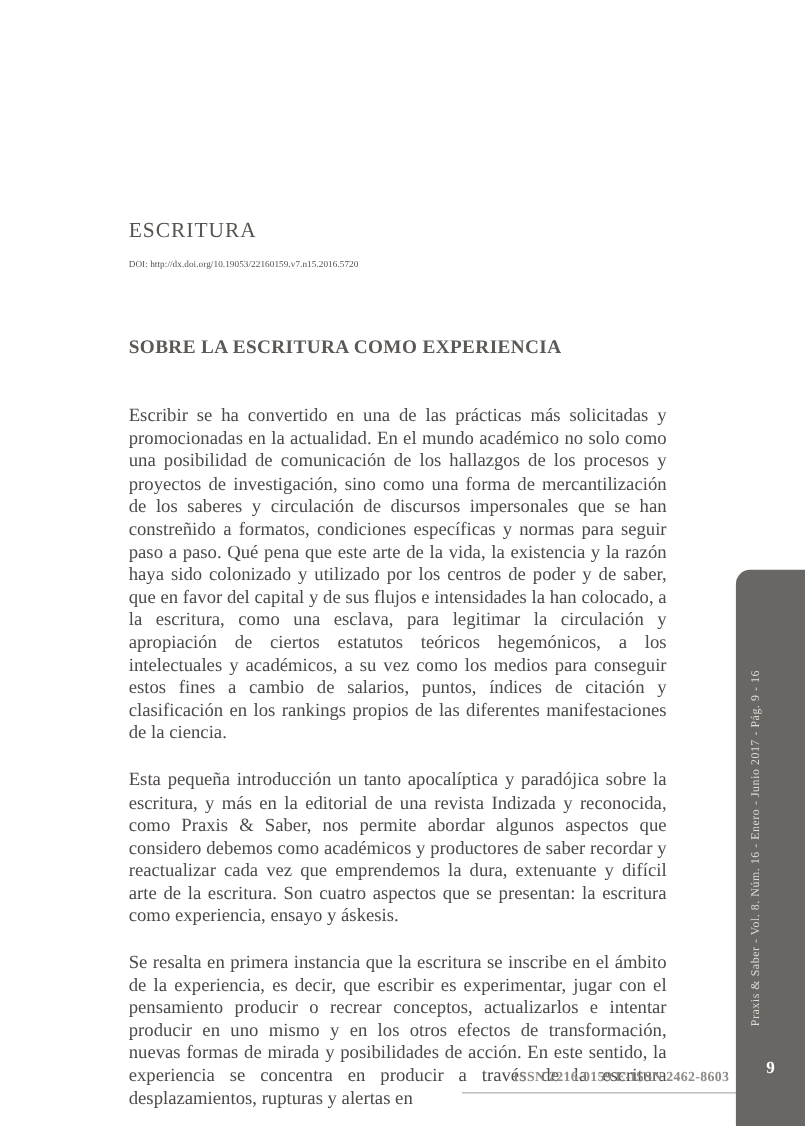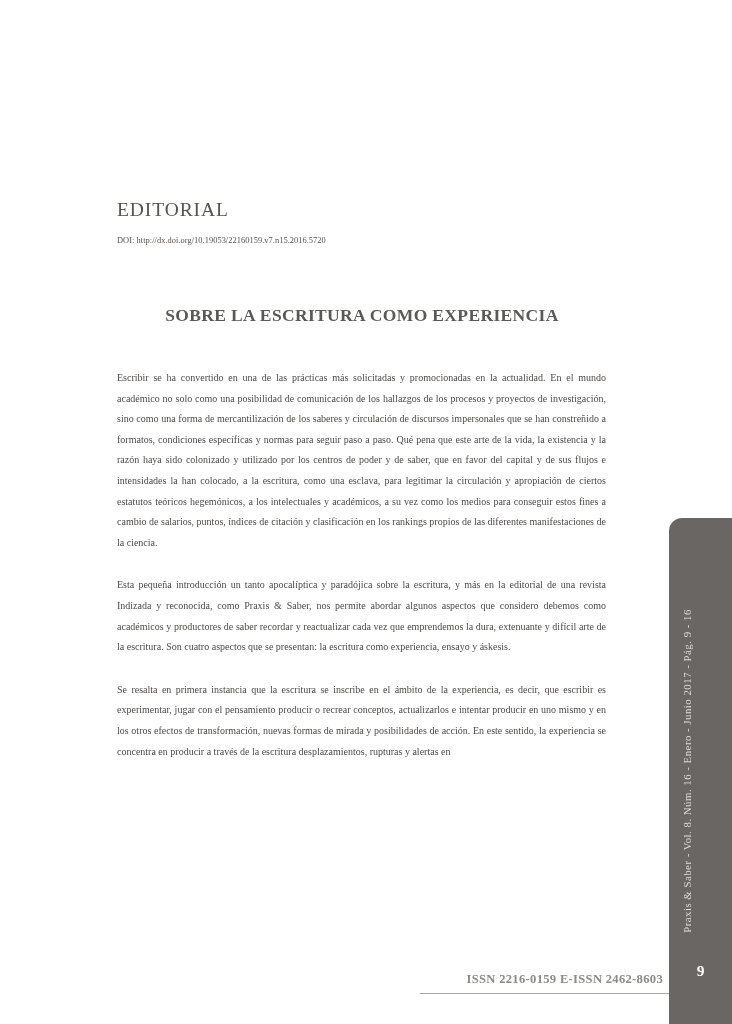--- a/index.html
+++ b/index.html
@@ -48,39 +48,39 @@
     line-height: 1.1;
     white-space: nowrap;
   }
 
   
   .article-title {
     position: absolute;
     left: 117px;
     top: 305px;
     width: 490px;
-    text-align: center;
+    text-align: left;
     font-size: 17.5px;
     font-weight: bold;
     letter-spacing: 0.35px;
     color: #5b5856;
     margin: 0;
     line-height: 1.25;
   }
 
   
   .body-column {
     position: absolute;
     left: 117px;
     top: 368px;
     width: 489px;
   }
   .body-paragraph {
     margin: 0 0 22px 0;
-    font-size: 10px;
+    font-size: 17px;
     line-height: 20.6px;
     text-align: justify;
     text-justify: inter-word;
     color: #4d4a48;
     hyphens: none;
   }
   .body-paragraph:last-child {
     margin-bottom: 16px;
   }
 
@@ -145,21 +145,21 @@
     background: #a9a6a3;
     width: 100%;
   }
 </style>
 </head>
 <body>
 
 <div class="page">
 
   <div class="header-block">
-    <div class="editorial-label">EDITORIAL</div>
+    <div class="editorial-label">ESCRITURA</div>
     <div class="doi-line">DOI: http://dx.doi.org/10.19053/22160159.v7.n15.2016.5720</div>
   </div>
 
   <h1 class="article-title">SOBRE LA ESCRITURA COMO EXPERIENCIA</h1>
 
   <div class="body-column">
     <p class="body-paragraph">Escribir se ha convertido en una de las prácticas más solicitadas y promocionadas en la actualidad. En el mundo académico no solo como una posibilidad de comunicación de los hallazgos de los procesos y proyectos de investigación, sino como una forma de mercantilización de los saberes y circulación de discursos impersonales que se han constreñido a formatos, condiciones específicas y normas para seguir paso a paso. Qué pena que este arte de la vida, la existencia y la razón haya sido colonizado y utilizado por los centros de poder y de saber, que en favor del capital y de sus flujos e intensidades la han colocado, a la escritura, como una esclava, para legitimar la circulación y apropiación de ciertos estatutos teóricos hegemónicos, a los intelectuales y académicos, a su vez como los medios para conseguir estos fines a cambio de salarios, puntos, índices de citación y clasificación en los rankings propios de las diferentes manifestaciones de la ciencia.</p>
     <p class="body-paragraph">Esta pequeña introducción un tanto apocalíptica y paradójica sobre la escritura, y más en la editorial de una revista Indizada y reconocida, como Praxis &amp; Saber, nos permite abordar algunos aspectos que considero debemos como académicos y productores de saber recordar y reactualizar cada vez que emprendemos la dura, extenuante y difícil arte de la escritura. Son cuatro aspectos que se presentan: la escritura como experiencia, ensayo y áskesis.</p>
     <p class="body-paragraph">Se resalta en primera instancia que la escritura se inscribe en el ámbito de la experiencia, es decir, que escribir es experimentar, jugar con el pensamiento producir o recrear conceptos, actualizarlos e intentar producir en uno mismo y en los otros efectos de transformación, nuevas formas de mirada y posibilidades de acción. En este sentido, la experiencia se concentra en producir a través de la  escritura desplazamientos, rupturas y alertas en</p>
   </div>

